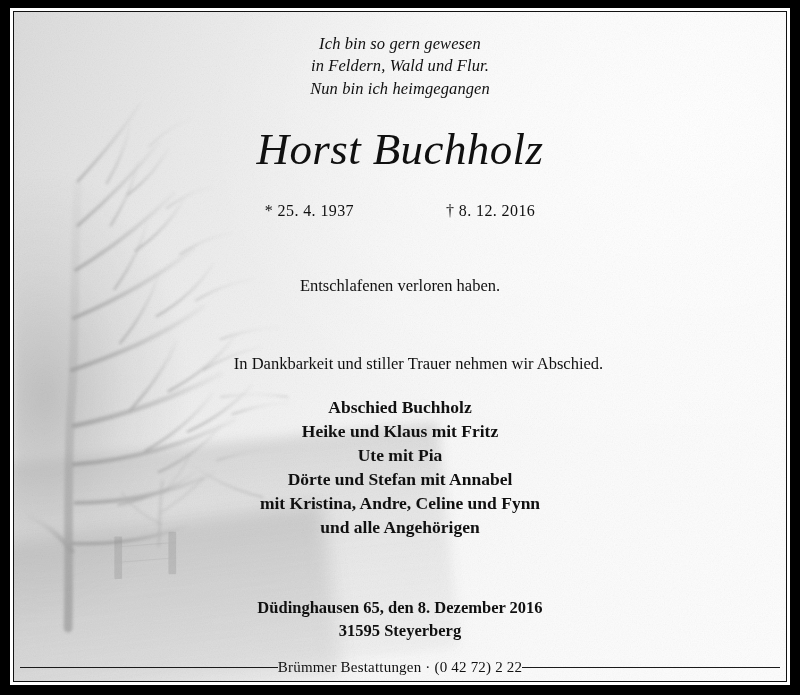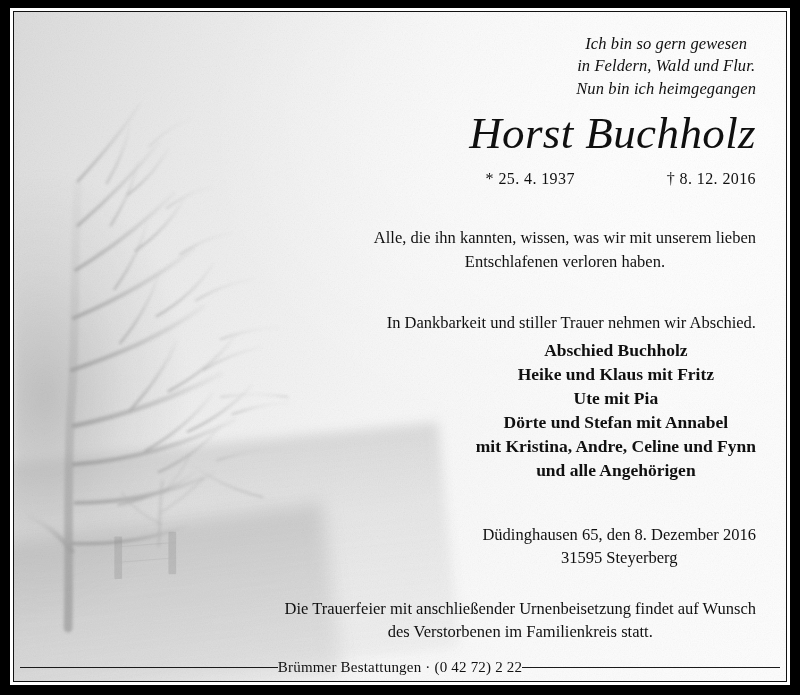--- a/index.html
+++ b/index.html
@@ -103,24 +103,25 @@
   .grain-svg { opacity: 0.30; mix-blend-mode: multiply; }
 
   
   .content {
     position: relative;
     z-index: 5;
     height: 100%;
     box-sizing: border-box;
     display: flex;
     flex-direction: column;
-    align-items: flex-end;
+    align-items: center;
     padding: 15px 30px 0 30px;
     color: #101010;
     text-align: center;
+    gap: 16px;
   }
 
   .verse {
     font-style: italic;
     font-size: 16.5px;
     line-height: 1.36;
     letter-spacing: 0.1px;
     margin-top: 6px;
   }
   .verse div { white-space: nowrap; }
@@ -162,20 +163,21 @@
     font-weight: bold;
     font-size: 17.5px;
     line-height: 1.37;
   }
   .family div { white-space: nowrap; }
 
   .address {
     margin-top: 40px;
     font-size: 16.5px;
     line-height: 1.4;
+    font-weight: bold;
   }
   .address div { white-space: nowrap; }
 
   .arrangements {
     margin-top: 28px;
     font-size: 16.5px;
     line-height: 1.4;
   }
   .arrangements div { white-space: nowrap; }
 
@@ -310,21 +312,20 @@
         </div>
 
         <div class="deceased-name">Horst Buchholz</div>
 
         <div class="dates">
           <span>* 25. 4. 1937</span>
           <span>† 8. 12. 2016</span>
         </div>
 
         <div class="tribute">
-          <div>Alle, die ihn kannten, wissen, was wir mit unserem lieben</div>
           <div>Entschlafenen verloren haben.</div>
         </div>
 
         <div class="gratitude">In Dankbarkeit und stiller Trauer nehmen wir Abschied.</div>
 
         <div class="family">
           <div>Abschied Buchholz</div>
           <div>Heike und Klaus mit Fritz</div>
           <div>Ute mit Pia</div>
           <div>Dörte und Stefan mit Annabel</div>

